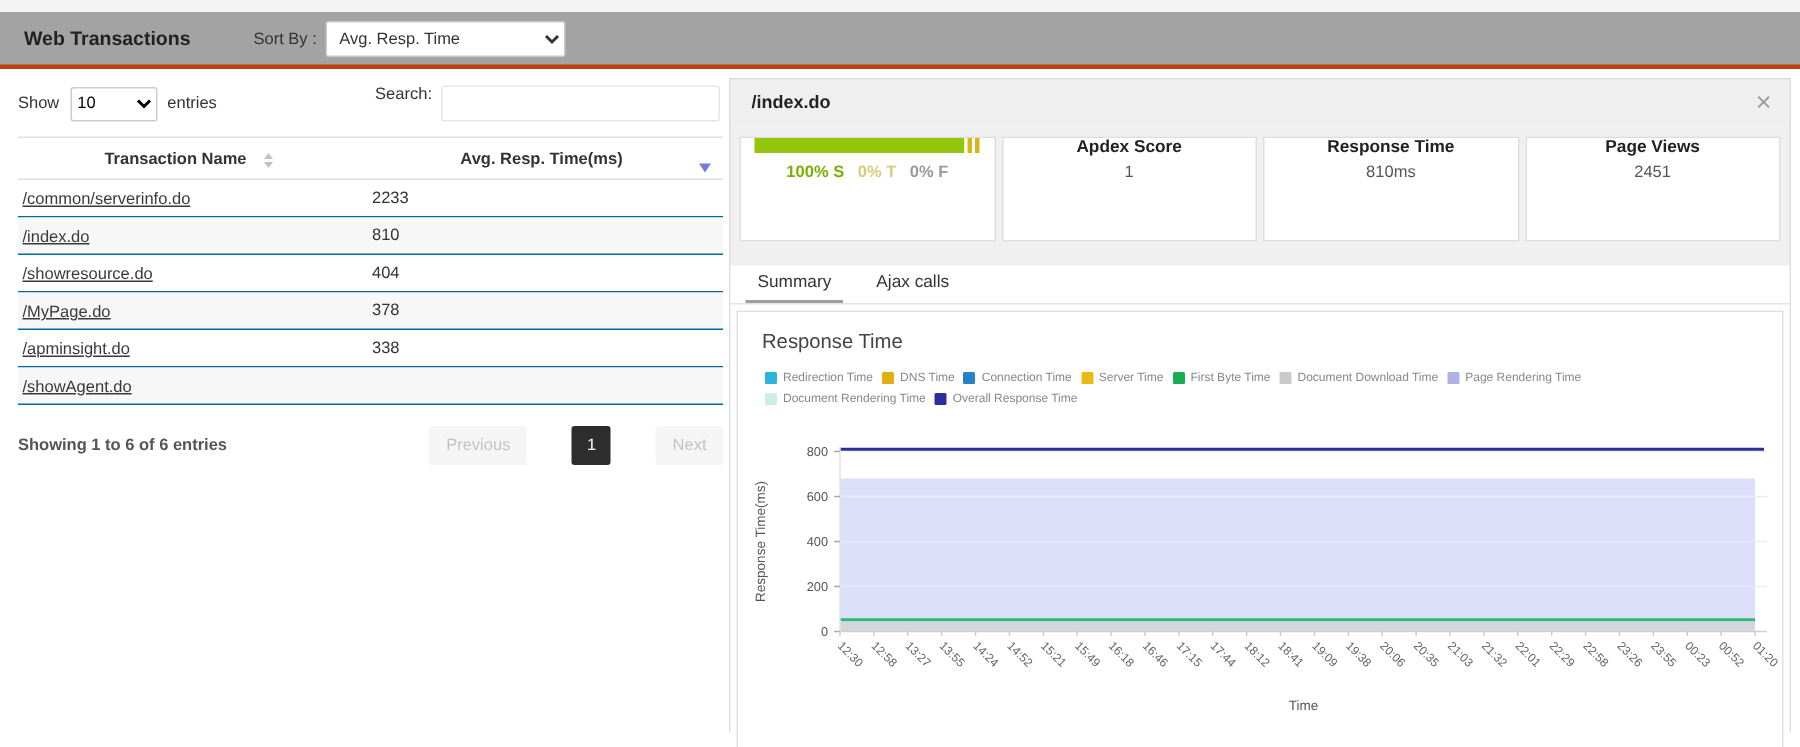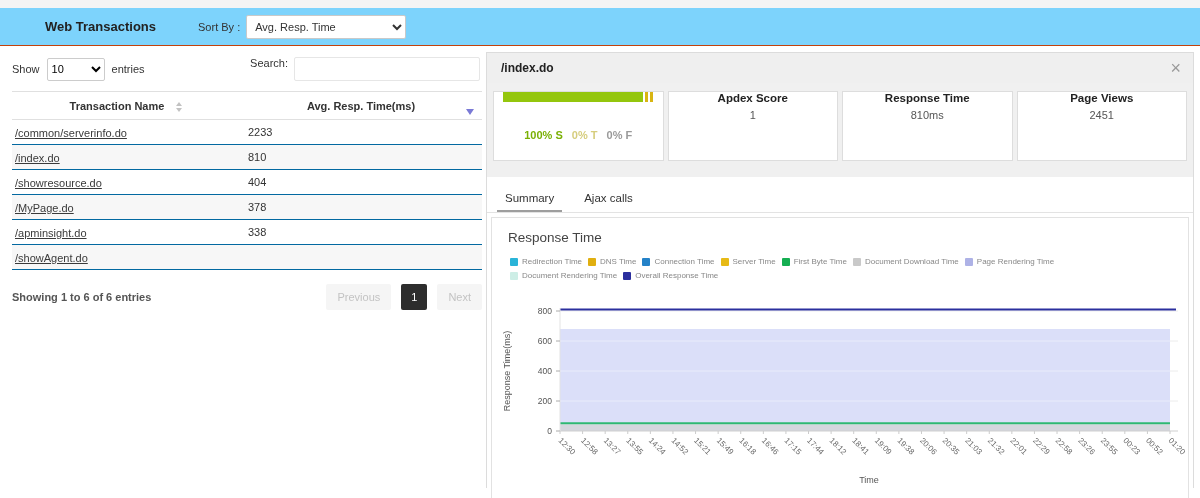--- a/index.html
+++ b/index.html
@@ -2,22 +2,22 @@
 <html><head>
 <meta charset="utf-8">
 <style>
   * { margin:0; padding:0; box-sizing:border-box; }
   html,body { width:1200px; height:498px; }
   body { font-family:"Liberation Sans", sans-serif; background:#ffffff; position:relative; color:#333; }
   .page { position:relative; width:1200px; height:498px; background:#fff; overflow:hidden; }
   .top-strip { position:absolute; top:0; left:0; width:1200px; height:8px; background:#f4f4f4; }
 
   
-  .app-header { position:absolute; top:8px; left:0; right:0; height:38px; background:#7dd3fc;
-    border-bottom:1px solid #c2410c; display:flex; align-items:center; padding-left:45px; }
+  .app-header { position:absolute; top:8px; left:0; right:0; height:38px; background:#a3a3a3;
+    border-bottom:3px solid #c2410c; display:flex; align-items:center; padding-left:16px; }
   .app-title { font-size:13px; font-weight:bold; color:#222; }
   .sortby-wrap { display:flex; align-items:center; margin-left:42px; }
   .sortby-label { font-size:11px; color:#333; margin-right:6px; }
   .sortby-select { font-family:"Liberation Sans",sans-serif; font-size:11px; color:#333;
     width:160px; height:24px; border:1px solid #c9c9c9; border-radius:2px; background:#fff; padding:0 4px; }
 
   
   .left-panel { position:absolute; top:46px; left:0; width:486px; bottom:0; background:#fff; }
   .controls { display:flex; justify-content:space-between; align-items:center; padding:11px 6px 10px 12px; }
   .show-group { display:flex; align-items:center; font-size:11px; color:#333; }
@@ -39,48 +39,48 @@
   .sort-desc { position:absolute; right:8px; top:9px; width:0; height:0;
     border-left:4.5px solid transparent; border-right:4.5px solid transparent; border-top:6px solid #7a7ad6; }
   .t-row { display:flex; height:25px; align-items:center; border-bottom:1px solid #0369a1; background:#fff; }
   .t-row.stripe { background:#f7f7f7; }
   .t-cell1 { width:228px; padding-left:3px; }
   .t-cell2 { flex:1; padding-left:8px; font-size:11px; color:#333; }
   .t-link { font-size:11px; color:#3a3a3a; text-decoration:underline; cursor:pointer; }
 
   .tfooter { display:flex; justify-content:space-between; align-items:center; margin:14px 4px 0 12px; }
   .tfooter-text { font-size:11px; font-weight:bold; color:#555; }
-  .pager { display:flex; align-items:center; }
+  .pager { display:flex; align-items:center;gap:20px; }
   .pg-btn { font-size:11px; color:#c3c3c3; background:#f5f5f5; padding:7px 11px; border-radius:2px; cursor:default; }
   .pg-cur { font-size:11px; color:#fff; background:#2d2d2d; padding:7px 10px; border-radius:2px; margin:0 10px; min-width:26px; text-align:center; cursor:pointer; }
 
   
   .right-panel { position:absolute; top:52px; left:486px; width:708px; height:436px;
     background:#f0f0f0; border:1px solid #dcdcdc; }
   .panel-header { height:30px; display:flex; align-items:center; justify-content:space-between;
     background:#efefef; padding:0 12px 0 14px; }
   .panel-title { font-size:12px; font-weight:bold; color:#222; }
   .close-x { font-size:18px; color:#9a9a9a; cursor:pointer; line-height:1; }
 
   .cards { display:flex; padding:8px 4px 0 4px; }
   .card { flex:1; background:#fff; border:1px solid #ddd; margin:0 2px; height:70px;
     display:flex; flex-direction:column; align-items:center; }
   .card-label { font-size:11.5px; font-weight:bold; color:#222; margin-bottom:5px; }
   .card-value { font-size:11px; color:#555; }
   .apdex-bar { display:flex; width:150px; height:10px; margin-bottom:7px; }
   .ap-s { flex:1; background:#94c60d; }
   .ap-gap { width:2px; background:#fff; }
   .ap-t { width:3px; background:#d8b512; }
-  .apdex-labels { font-size:11px; font-weight:bold;margin-top:20px; }
+  .apdex-labels { font-size:11px; font-weight:bold; }
   .apdex-labels .s { color:#7ab005; }
   .apdex-labels .t { color:#d6cd7d; margin-left:6px; }
   .apdex-labels .f { color:#9a9a9a; margin-left:6px; }
 
   .tabs-section { margin-top:16px; background:#fff; height:342px; }
-  .tabbar { height:36px; border-bottom:1px solid #e3e3e3; display:flex; align-items:flex-end; padding-left:10px; }
+  .tabbar { height:26px; border-bottom:1px solid #e3e3e3; display:flex; align-items:flex-end; padding-left:10px; }
   .tab { font-size:11.5px; color:#333; padding:5px 8px 6px 8px; margin-right:14px; cursor:pointer; border-bottom:2px solid transparent; }
   .tab.active { border-bottom:2px solid #9e9e9e; }
 
   .content-card { margin:4px; border:1px solid #e2e2e2; background:#fff; height:303px; overflow:hidden; }
   .section-title { font-size:13.5px; color:#444; padding:12px 16px 8px 16px; }
   .legend { display:flex; flex-wrap:wrap; padding:4px 10px 0 18px; max-width:690px; }
   .legend-item { display:flex; align-items:center; margin:0 6px 5px 0; }
   .legend-swatch { width:8px; height:8px; border-radius:1px; margin-right:4px; flex:0 0 8px; }
   .legend-label { font-size:8px; color:#888; white-space:nowrap; }
   .chart-wrap { padding-left:6px; }

